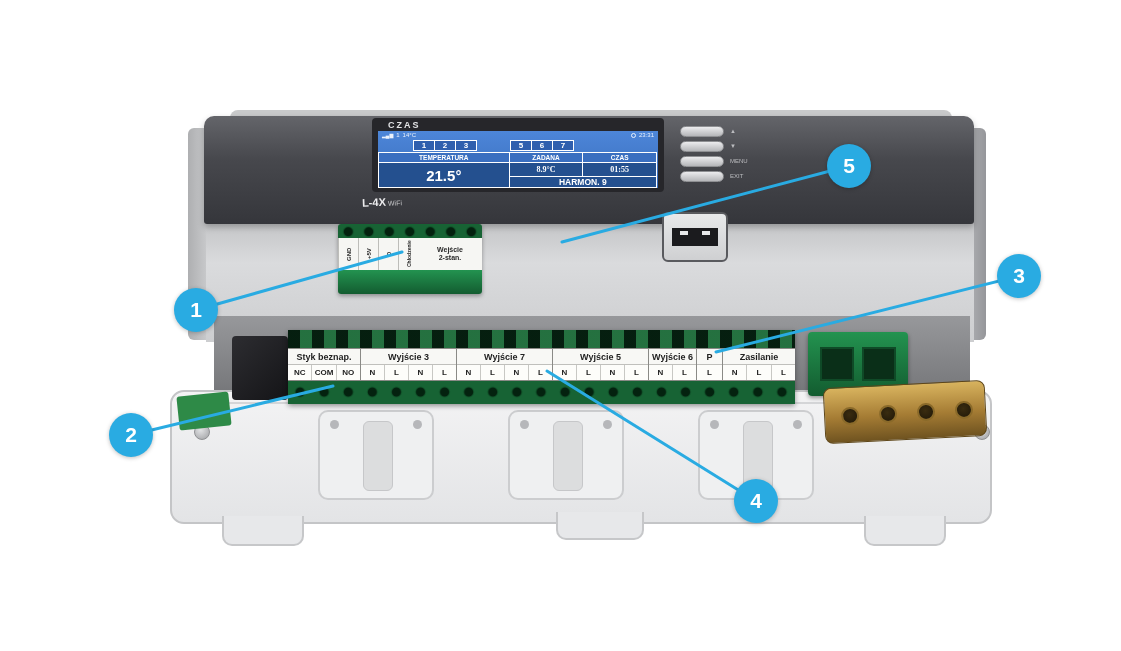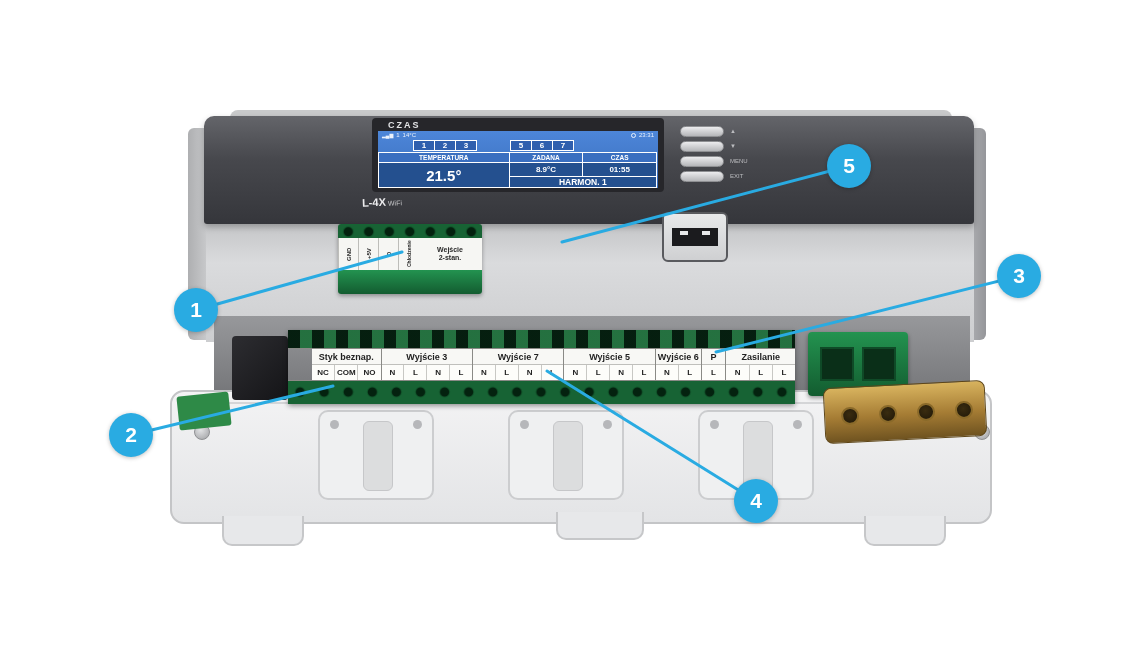--- a/index.html
+++ b/index.html
@@ -39,21 +39,21 @@
   .zgroup { display:flex; }
   .zgroup + .zgroup { margin-left:34px; }
   .zbox { width:22px; height:11px; border:1px solid #fff; margin-left:-1px; display:flex; align-items:center; justify-content:center;
           font-size:8px; font-weight:bold; background:#2f5fae; }
   .lcd-main { height:36px; display:flex; }
   .col-left { width:47%; display:flex; flex-direction:column; }
   .col-right { width:53%; display:flex; flex-direction:column; margin-left:-1px; }
   .hd  { border:1px solid #fff; background:#3a6fc0; font-size:6.5px; font-weight:bold; display:flex; align-items:center; justify-content:center; height:11px; }
   .val { border:1px solid #fff; background:#24508f; font-weight:bold; display:flex; align-items:center; justify-content:center; }
   .big { flex:1; margin-top:-1px; font-size:15px; }
-  .row2 { display:flex; margin-top:-1px; height:28px; }
+  .row2 { display:flex; margin-top:-1px; height:28px;font-family:Liberation Serif, serif; }
   .row2 .val { flex:1; font-size:8px; }
   .row2 .val + .val, .row2 .hd + .hd { margin-left:-1px; }
   .rowh { display:flex; height:11px; }
   .rowh .hd { flex:1; }
   .rowh .hd + .hd { margin-left:-1px; }
   .sched { height:13px; margin-top:-1px; font-size:8.5px; }
 
   .model { left:362px; top:196px; color:#ececee; font-size:11px; font-weight:bold; transform:rotate(-2deg); }
   .model .suffix { font-size:7px; font-weight:normal; color:#c9cacc; margin-left:2px; }
 
@@ -89,21 +89,21 @@
          border:2px solid #595a5e; border-radius:6px; }
   .usb-slot { position:absolute; left:8px; top:14px; width:46px; height:18px; background:#1b1b1e; }
   .usb-pin { position:absolute; top:3px; width:8px; height:4px; background:#e8e9ea; }
 
   
   .lower-strip { left:288px; top:330px; width:507px; height:74px; border-radius:2px; box-shadow:0 2px 5px rgba(0,0,0,.4); }
   .slot-row { height:18px; background-color:#17522c;
               background-image:repeating-linear-gradient(90deg, rgba(4,26,13,.92) 0 12px, rgba(38,116,66,.9) 12px 24px); }
   .band { display:flex; height:33px; border:1px solid #8a8a86; border-left:none; border-right:none; }
   .tgroup { display:flex; flex-direction:column; border-left:1px solid #8a8a86; }
-  .tgroup:first-child { border-left:none;margin-left:24px; }
+  .tgroup:first-child { border-left:none; }
   .g-label { height:17px; border-bottom:1px solid #c0c0bc; background:#f8f8f5; display:flex; align-items:center; justify-content:center;
              font-size:9px; font-weight:bold; color:#222; white-space:nowrap; overflow:hidden; }
   .g-pins { height:15px; display:flex; background:#fdfdfa; font-size:8px; font-weight:bold; color:#222; }
   .g-pins span { flex:1; display:flex; align-items:center; justify-content:center; border-left:1px solid #c8c8c4; }
   .g-pins span:first-child { border-left:none; }
   .screw-row { height:23px; background-color:#176334;
                background-image:radial-gradient(circle at 50% 48%, #04220f 0 4px, #11552b 5px, rgba(0,0,0,0) 6px);
                background-size:24.1px 23px; }
 
   .black-box { left:232px; top:336px; width:56px; height:64px; background:linear-gradient(135deg,#2d2d31,#141417); border-radius:4px; }
@@ -188,21 +188,21 @@
         </div>
         <div class="col-right">
           <div class="rowh">
             <div class="hd">ZADANA</div>
             <div class="hd">CZAS</div>
           </div>
           <div class="row2">
             <div class="val">8.9°C</div>
             <div class="val">01:55</div>
           </div>
-          <div class="val sched">HARMON. 1</div>
+          <div class="val sched">HARMON. 9</div>
         </div>
       </div>
     </div>
   </div>
   <div class="abs brand">CZAS</div>
   <div class="abs model">
     <span>L-4X</span><span class="suffix">WiFi</span>
   </div>
 
   <div class="abs" style="left:680px; top:126px; width:80px; height:62px;">

